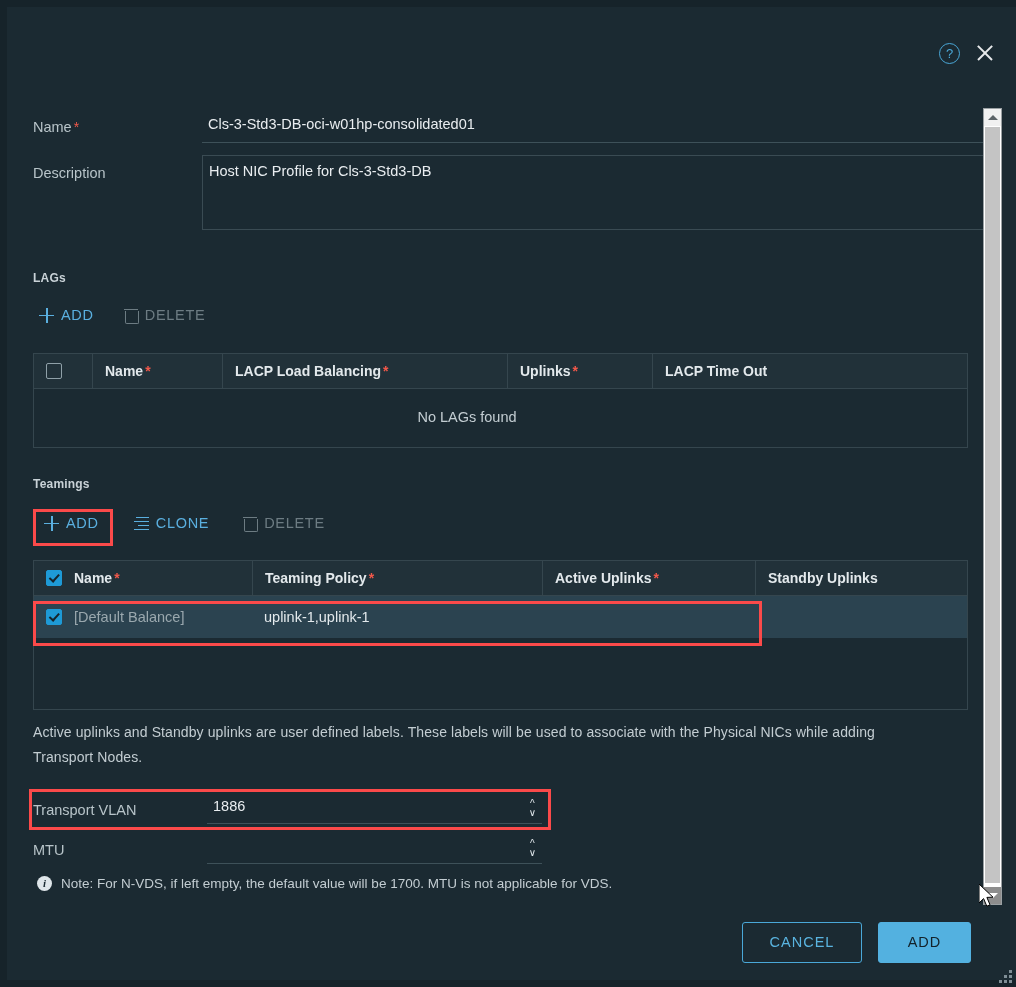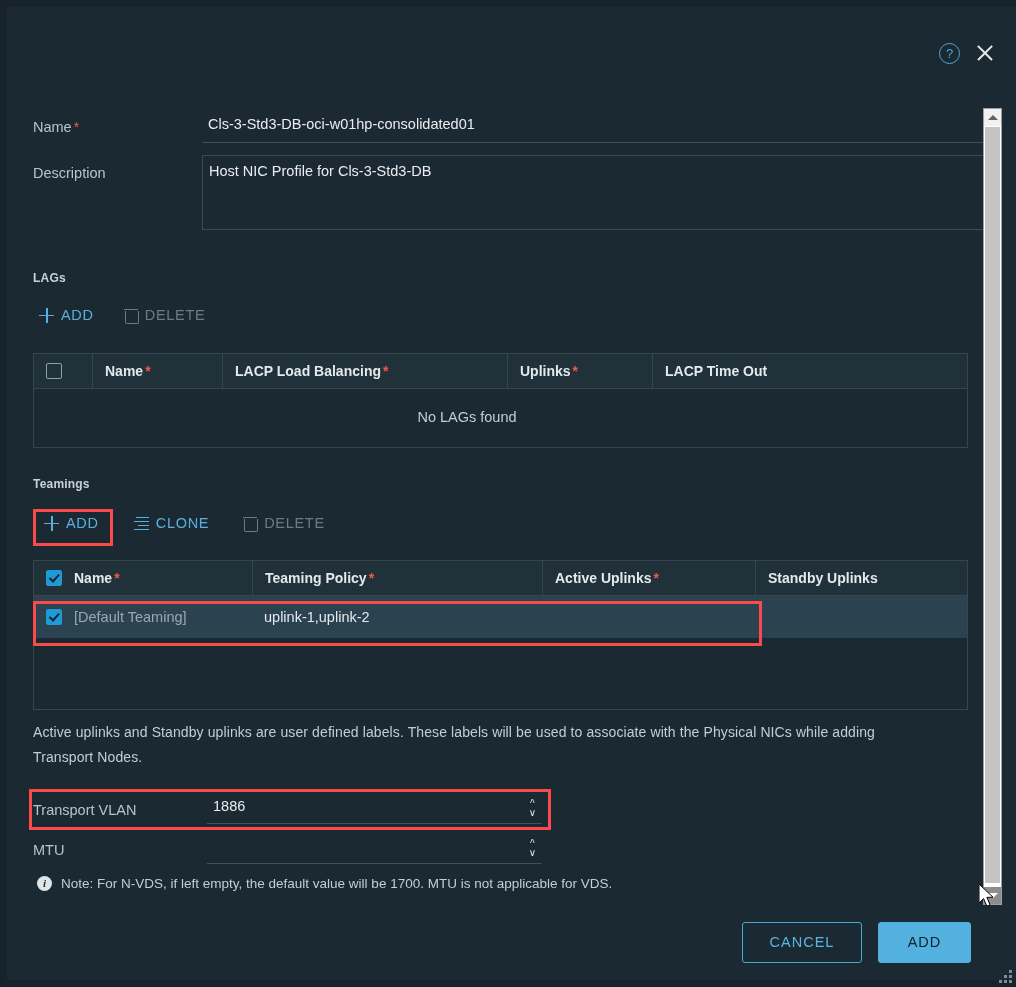--- a/index.html
+++ b/index.html
@@ -395,22 +395,22 @@
               <span class="req">*</span>
           </div>
           <div class="th" style="width:212px;">
             <span>Standby Uplinks</span>
           </div>
         </div>
         <div class="tr selected">
           <div class="td cbcol" style="width:28px;">
             <span class="cb on"></span>
           </div>
-          <div class="td muted" style="width:190px;">[Default Teaming]</div>
-          <div class="td" style="width:213px;">uplink-1,uplink-2</div>
+          <div class="td muted" style="width:190px;">[Default Balance]</div>
+          <div class="td" style="width:213px;">uplink-1,uplink-1</div>
           <div class="td" style="width:212px;"></div>
         </div>
       </div>
 
       <div class="annot" style="left:26px; top:506px; width:729px; height:45px;"></div>
 
       <div class="helper" style="left:26px; top:625px; width:930px;">
         <div>Active uplinks and Standby uplinks are user defined labels. These labels will be used to associate with the Physical NICs while adding</div>
         <div>Transport Nodes.</div>
       </div>

